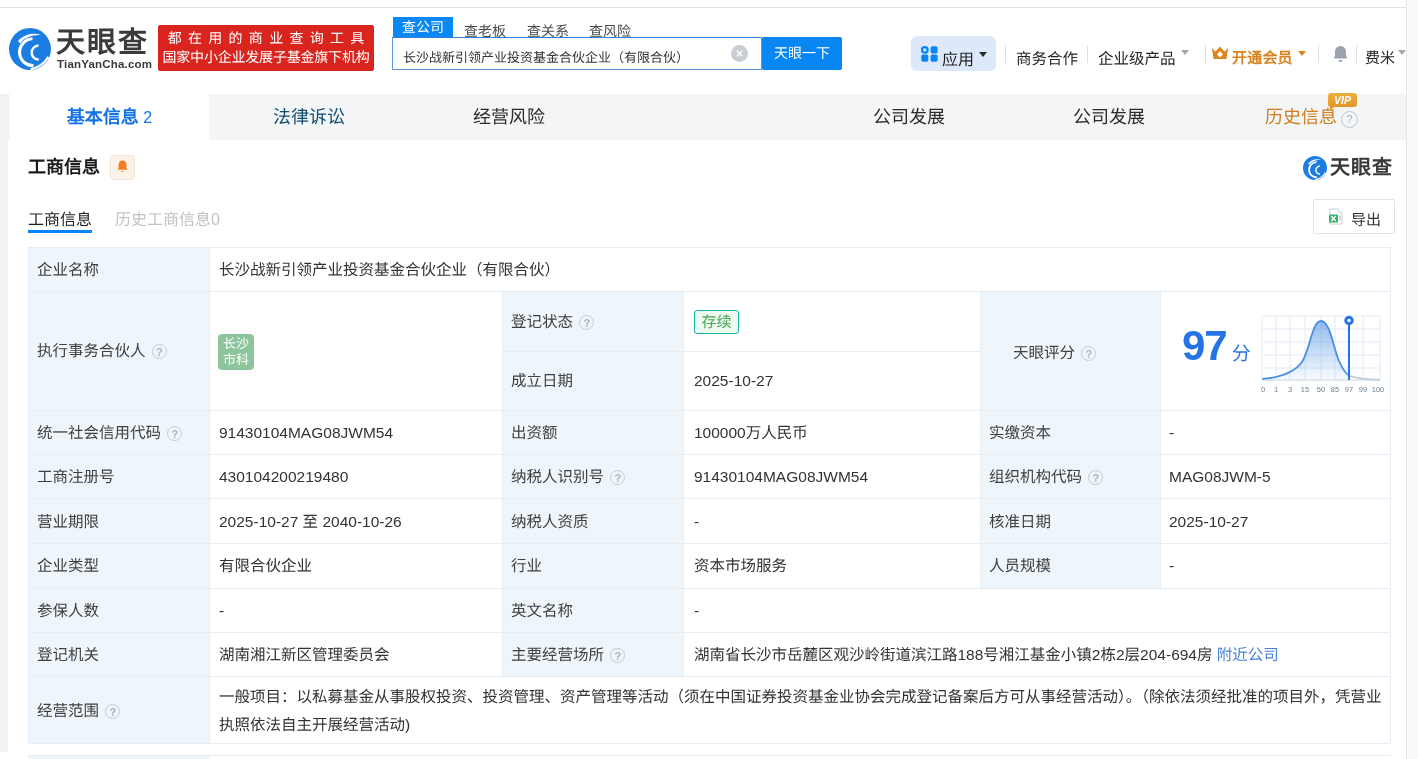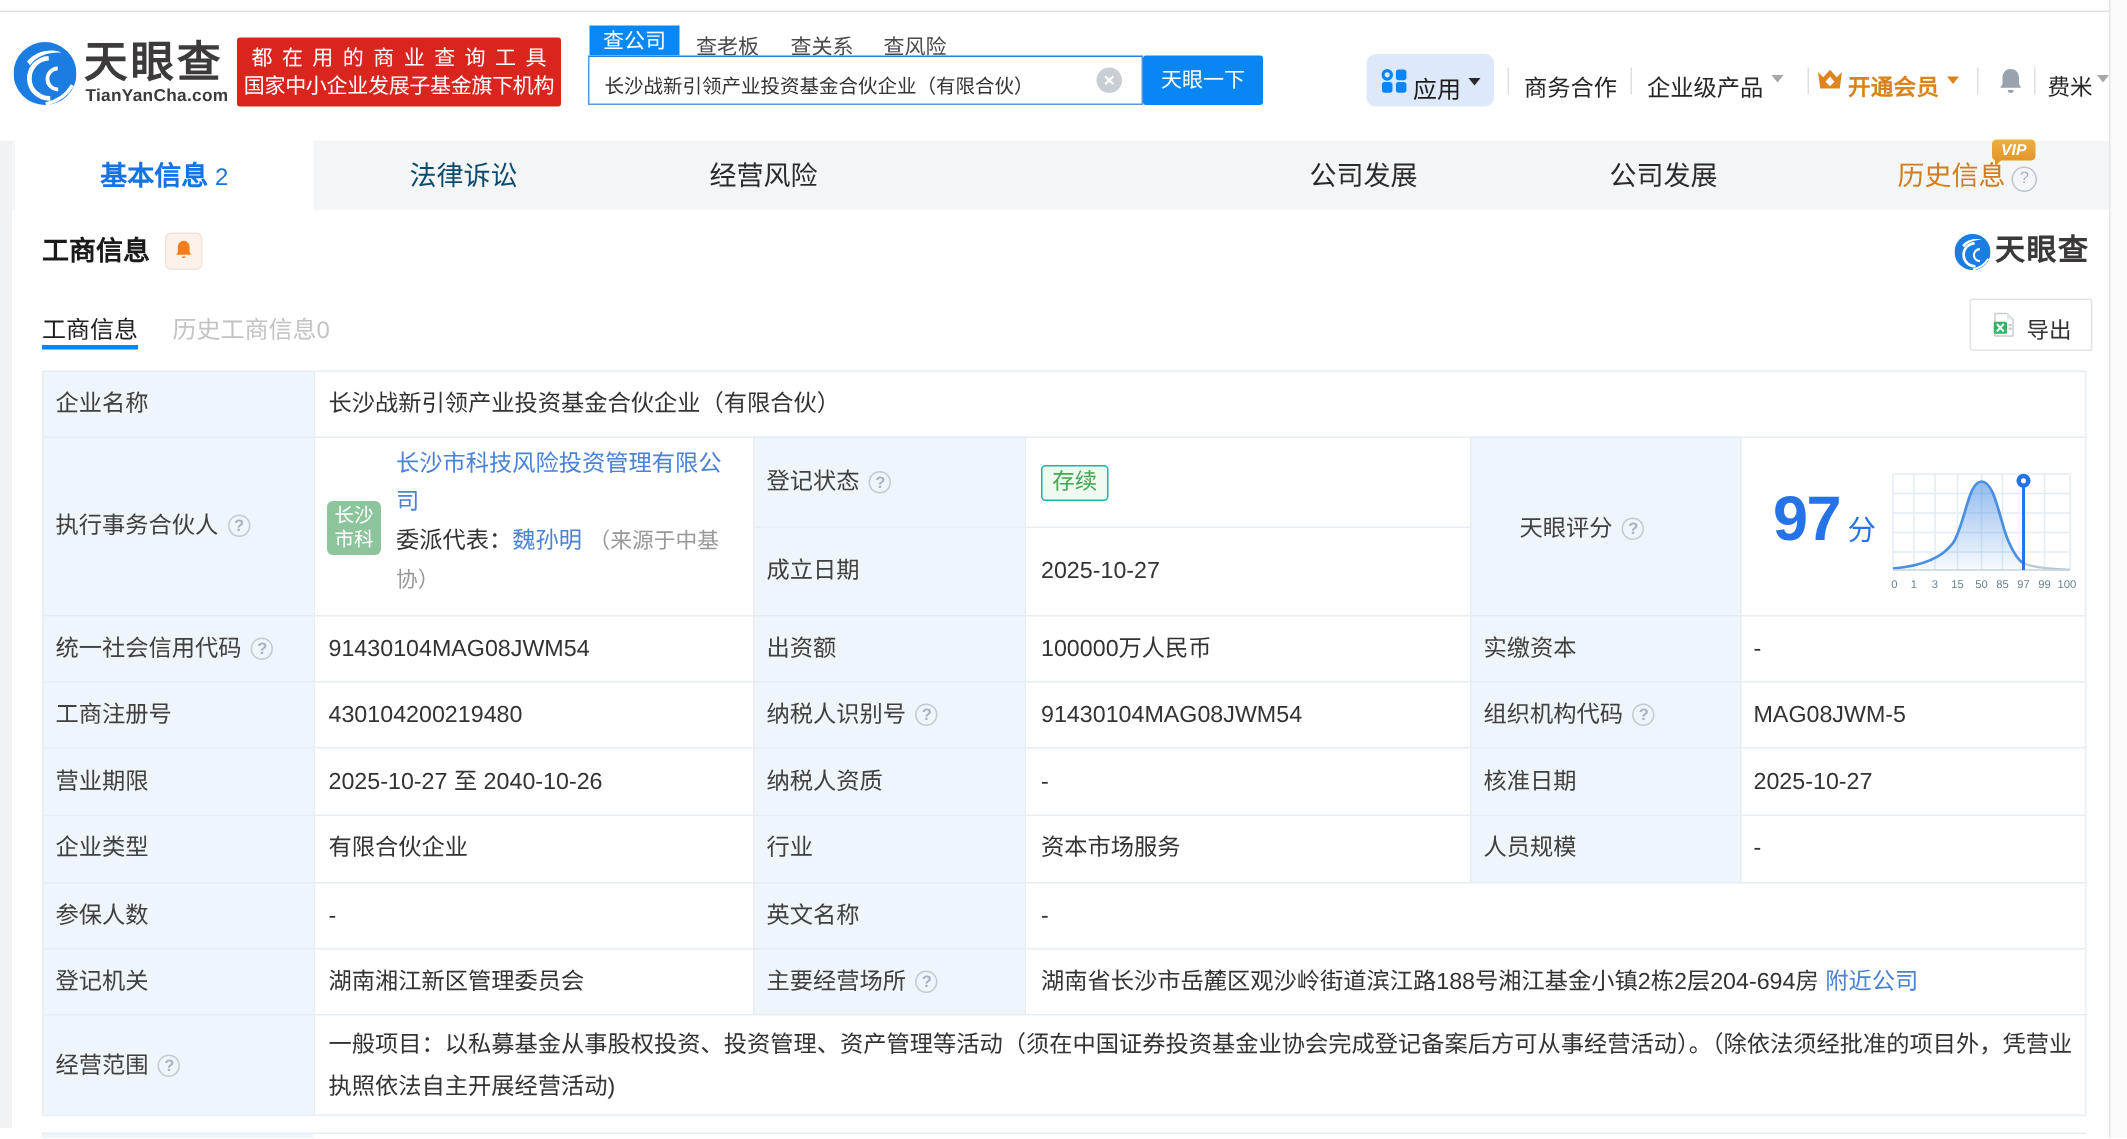--- a/index.html
+++ b/index.html
@@ -168,24 +168,20 @@
 <div class="vline" style="left:502px;top:291px;height:385px;"></div>
 <div class="vline" style="left:683px;top:291px;height:385px;"></div>
 <div class="vline" style="left:980px;top:291px;height:297px;"></div>
 <div class="vline" style="left:1160px;top:291px;height:297px;"></div>
 
 <div class="abs lbl" style="left:37px;top:260px;">企业名称</div>
 <div class="abs val" style="left:219px;top:260px;">长沙战新引领产业投资基金合伙企业（有限合伙）</div>
 
 <div class="abs lbl" style="left:37px;top:341px;">执行事务合伙人 <span class="qi" style="margin-left:2px;">?</span></div>
 <div class="abs" style="left:218px;top:334px;width:36px;height:36px;background:#8cc49c;border-radius:4px;color:#fff;font-size:13px;text-align:center;line-height:16px;padding-top:2px;box-sizing:border-box;">长沙<br>市科</div>
-<div class="abs" style="left:264px;top:297px;width:228px;font-size:15.5px;line-height:25.3px;">
-  <a class="blue">长沙市科技风险投资管理有限公司</a><br>
-  <span style="color:#333;">委派代表：</span><a class="blue">魏孙明</a> <span style="color:#999;font-size:14.5px;">（来源于中基协）</span>
-</div>
 
 <div class="abs lbl" style="left:511px;top:312px;">登记状态 <span class="qi" style="margin-left:2px;">?</span></div>
 <div class="abs" style="left:694px;top:310px;width:45px;height:24px;box-sizing:border-box;border:1px solid #14b8a6;background:#eef9f0;border-radius:3px;color:#44a854;font-size:15px;text-align:center;line-height:22px;">存续</div>
 <div class="abs lbl" style="left:511px;top:371px;">成立日期</div>
 <div class="abs val" style="left:694px;top:371px;">2025-10-27</div>
 
 <div class="abs lbl" style="left:989px;top:343px;margin-left:24px;">天眼评分 <span class="qi" style="margin-left:2px;">?</span></div>
 <div class="abs" style="left:1182px;top:325px;font-size:42px;line-height:42px;font-weight:bold;color:#2673e8;letter-spacing:-1px;">97<span style="font-size:19px;font-weight:normal;letter-spacing:0;margin-left:5px;">分</span></div>
 <svg class="abs" style="left:1260px;top:312px;" width="126" height="84" viewBox="0 0 126 84">
   <defs>

